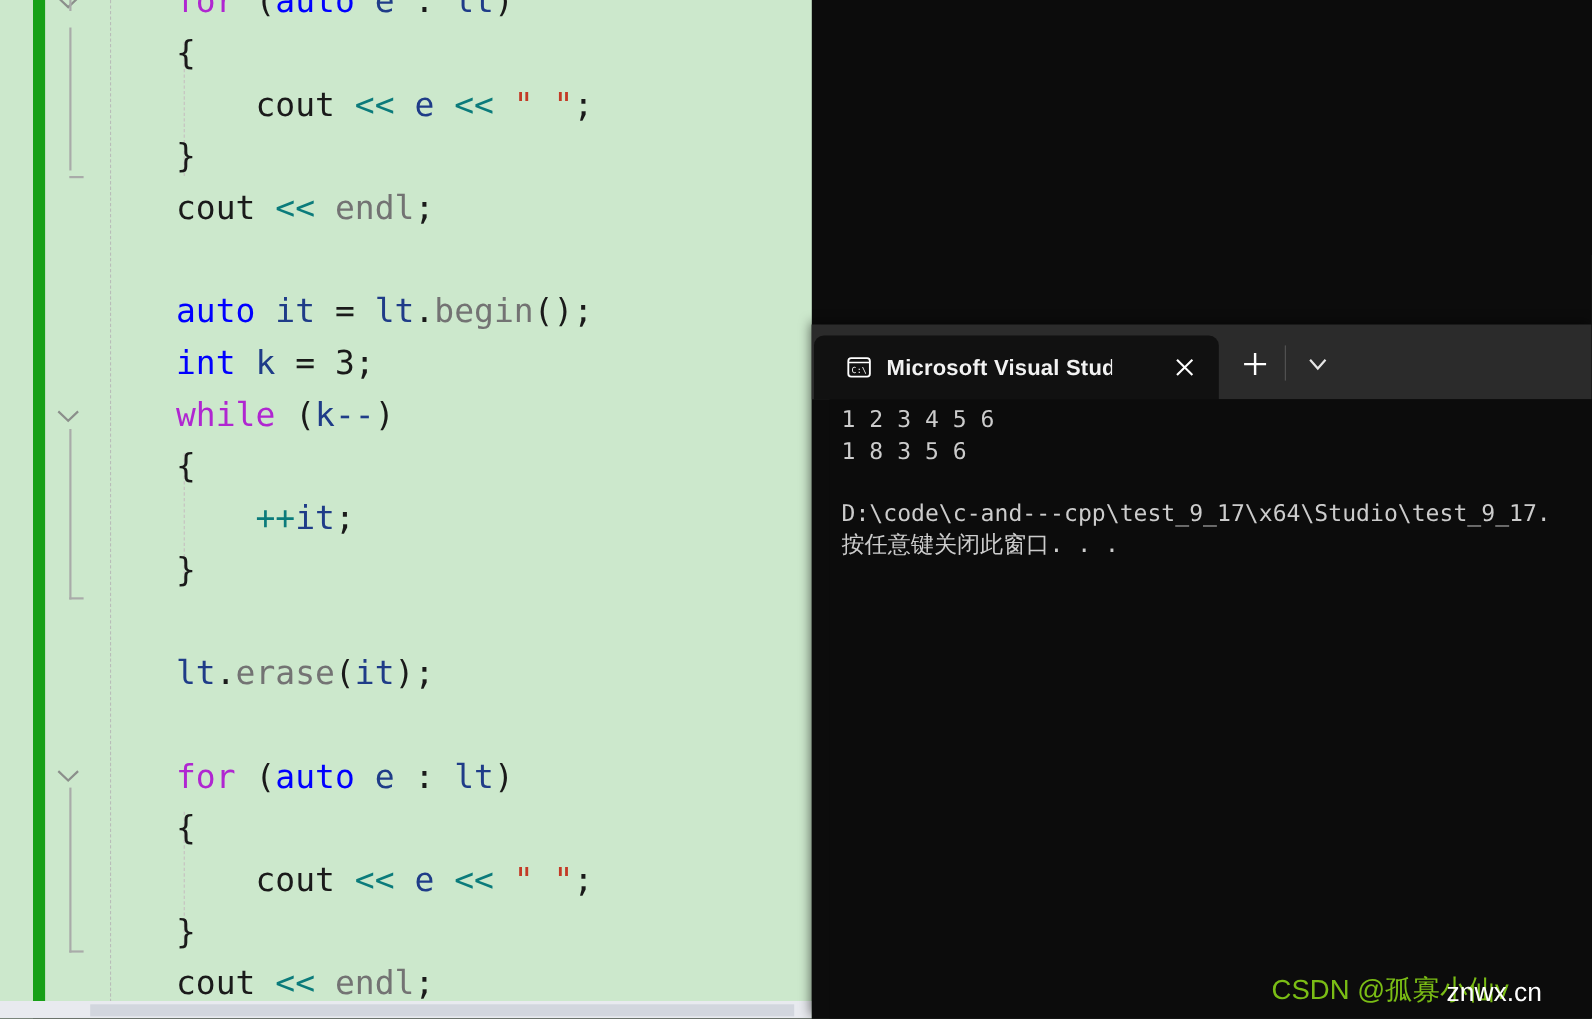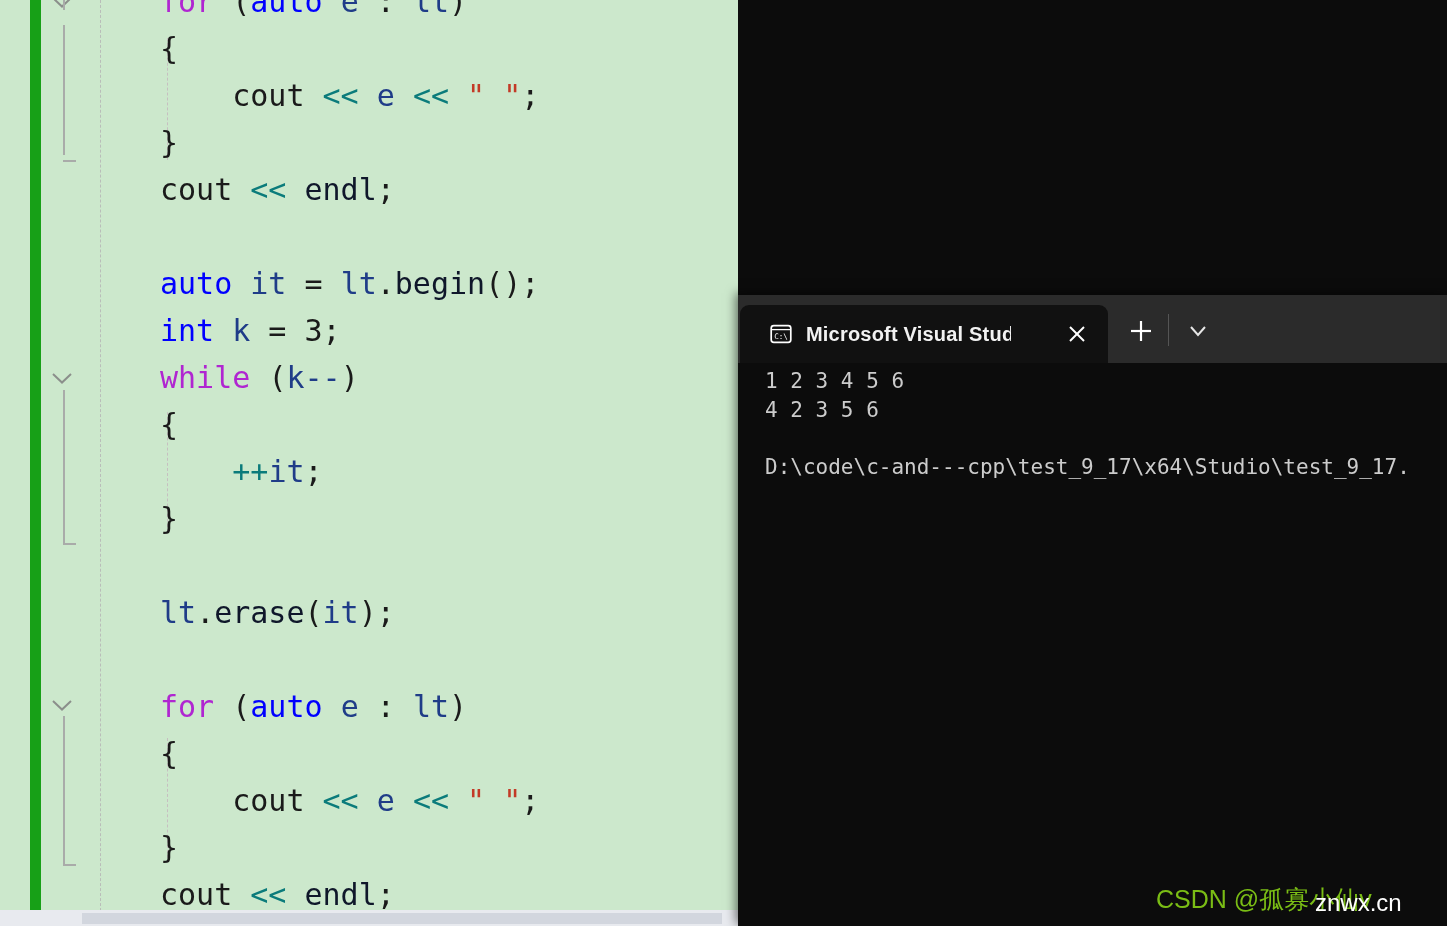--- a/index.html
+++ b/index.html
@@ -84,21 +84,21 @@
   .code .line {
     position: absolute;
     left: 0;
     height: 47px;
     white-space: pre;
   }
   .kw        { color: #0000ff; }   
   .kwctl     { color: #b026d1; }   
   .ident     { color: #1a1a1a; }
   .var       { color: #1f3c88; }   
-  .member    { color: #0f172a; margin-top: 17px; }   
+  .member    { color: #737373; margin-top: 17px; }   
   .op        { color: #0b7b7b; }   
   .punct     { color: #1a1a1a; }
   .str       { color: #c33a26; }   
   .plain     { color: #1a1a1a; }
 
   
   .h-scroll-track {
     position: absolute;
     left: 0; bottom: 0;
     width: 738px; height: 16px;
@@ -297,20 +297,20 @@
       </div>
       <div class="tab-sep"></div>
       <div class="tabs-dropdown">
         <svg width="30" height="28" viewBox="0 0 30 28">
           <path d="M8 10 L15 18 L22 10" fill="none" stroke="#e6e6e6" stroke-width="2"></path>
         </svg>
       </div>
     </div>
 
     <div class="console-body">
-      <div class="console-text" id="console-lines"><div class="cline">1 2 3 4 5 6</div><div class="cline">4 2 3 5 6</div><div class="cline">&nbsp;</div><div class="cline">D:\code\c-and---cpp\test_9_17\x64\Studio\test_9_17.</div></div>
+      <div class="console-text" id="console-lines"><div class="cline">1 2 3 4 5 6</div><div class="cline">1 8 3 5 6</div><div class="cline">&nbsp;</div><div class="cline">D:\code\c-and---cpp\test_9_17\x64\Studio\test_9_17.</div><div class="cline">按任意键关闭此窗口. . .</div></div>
     </div>
   </div>
 
   <div class="watermark">CSDN @孤寡小仙v</div>
   <div class="watermark-overlay">znwx.cn</div>
 
 </div>
 
 </body></html>

